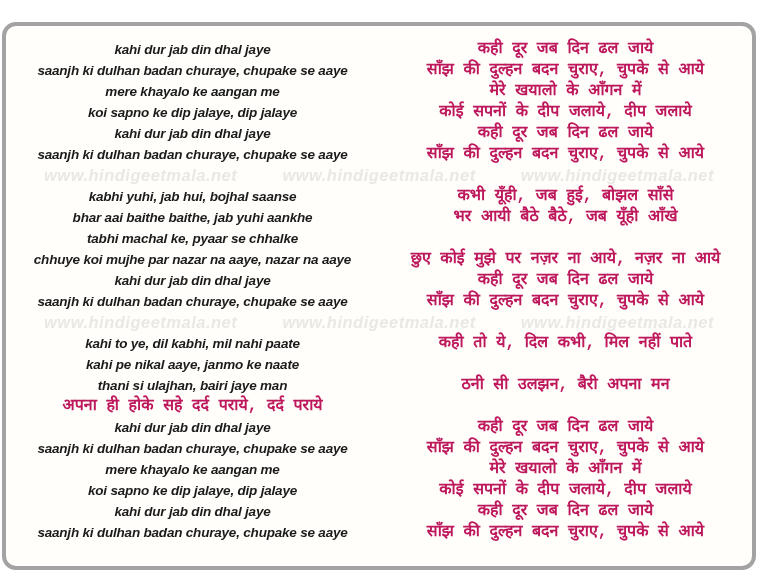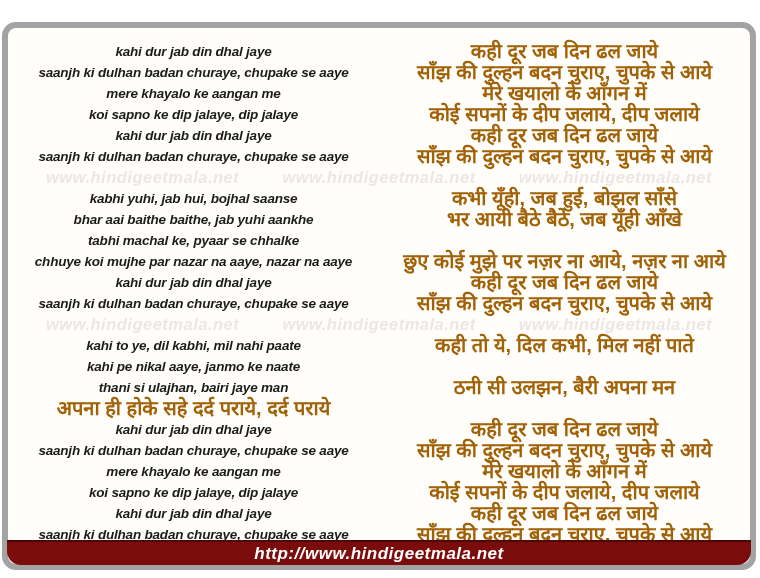--- a/index.html
+++ b/index.html
@@ -12,21 +12,21 @@
     overflow: hidden;
   }
   .sheet {
     position: absolute;
     left: 2px;
     top: 22px;
     width: 754px;
     height: 548px;
     box-sizing: border-box;
     background: #fffefa;
-    border: 6px solid #a3a3a3;
+    border: 4px solid #a3a3a3;
     border-radius: 14px;
   }
   .content {
     padding-top: 13px;
   }
   .row {
     height: 21px;
     display: flex;
   }
   .cell {
@@ -37,24 +37,24 @@
   }
   .latin {
     font-family: "Liberation Sans", sans-serif;
     font-weight: bold;
     font-style: italic;
     font-size: 13.5px;
     color: #1b1b1b;
     letter-spacing: -0.2px;
   }
   .hindi {
-    font-family: Liberation Sans, sans-serif;
+    font-family: Liberation Mono, monospace;
     font-weight: bold;
-    font-size: 20px;
-    color: #a16207;
+    font-size: 16px;
+    color: #be185d;
   }
   .wm-row {
     height: 21px;
     display: flex;
     justify-content: space-between;
     padding: 0 38px;
   }
   .wm {
     font-family: "Liberation Sans", sans-serif;
     font-weight: bold;
@@ -186,16 +186,13 @@
         <div class="row">
           <div class="cell latin">kahi dur jab din dhal jaye</div>
           <div class="cell hindi">कही दूर जब दिन ढल जाये</div>
         </div>
         <div class="row">
           <div class="cell latin">saanjh ki dulhan badan churaye, chupake se aaye</div>
           <div class="cell hindi">साँझ की दुल्हन बदन चुराए, चुपके से आये</div>
         </div>
       </div>
     </div>
-  <div class="footer-bar">
-    <span class="footer-url">http://www.hindigeetmala.net</span>
-  </div>
 </div>
 
 </body></html>

